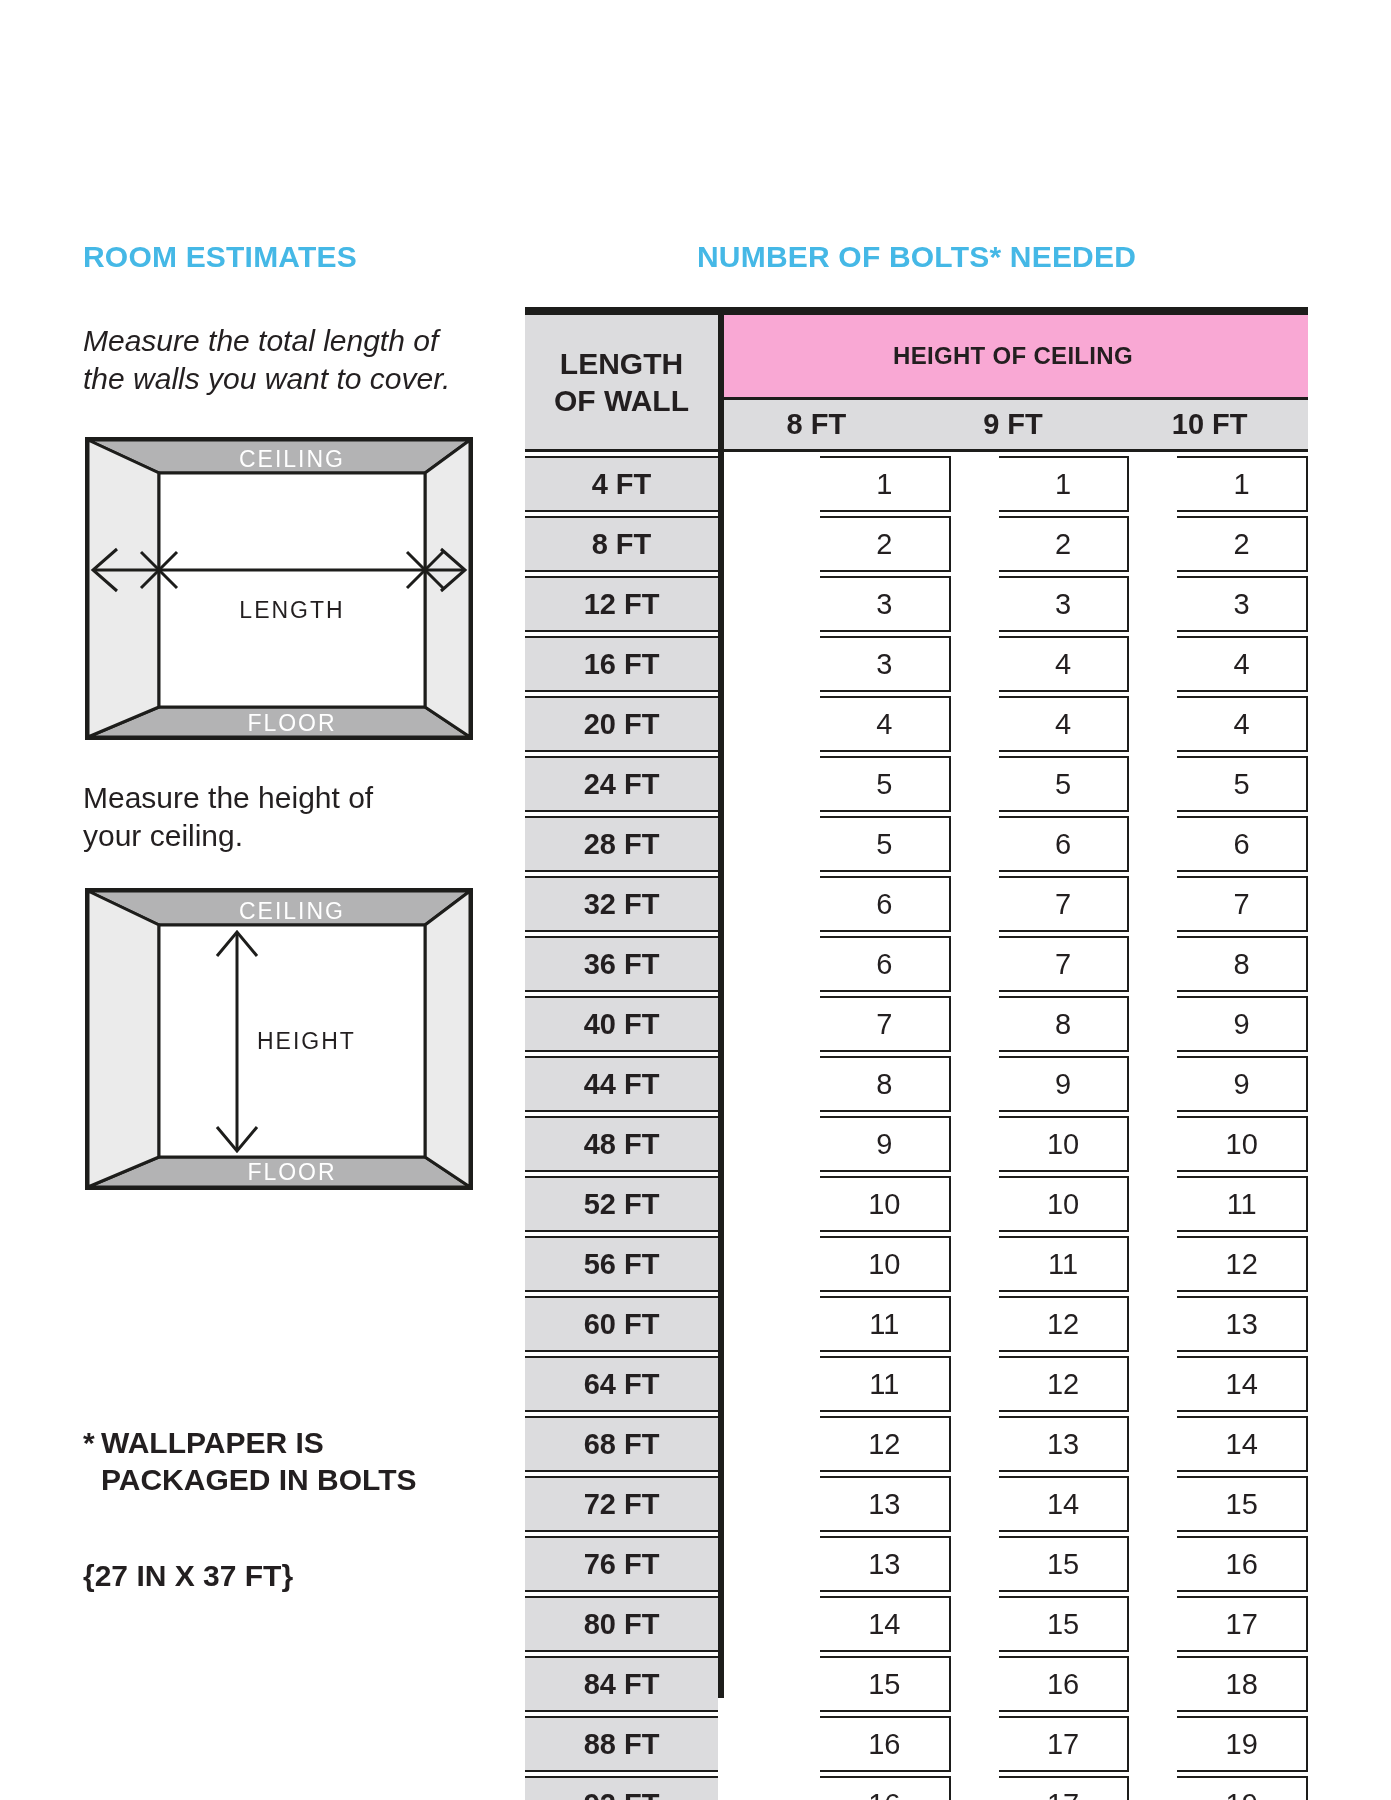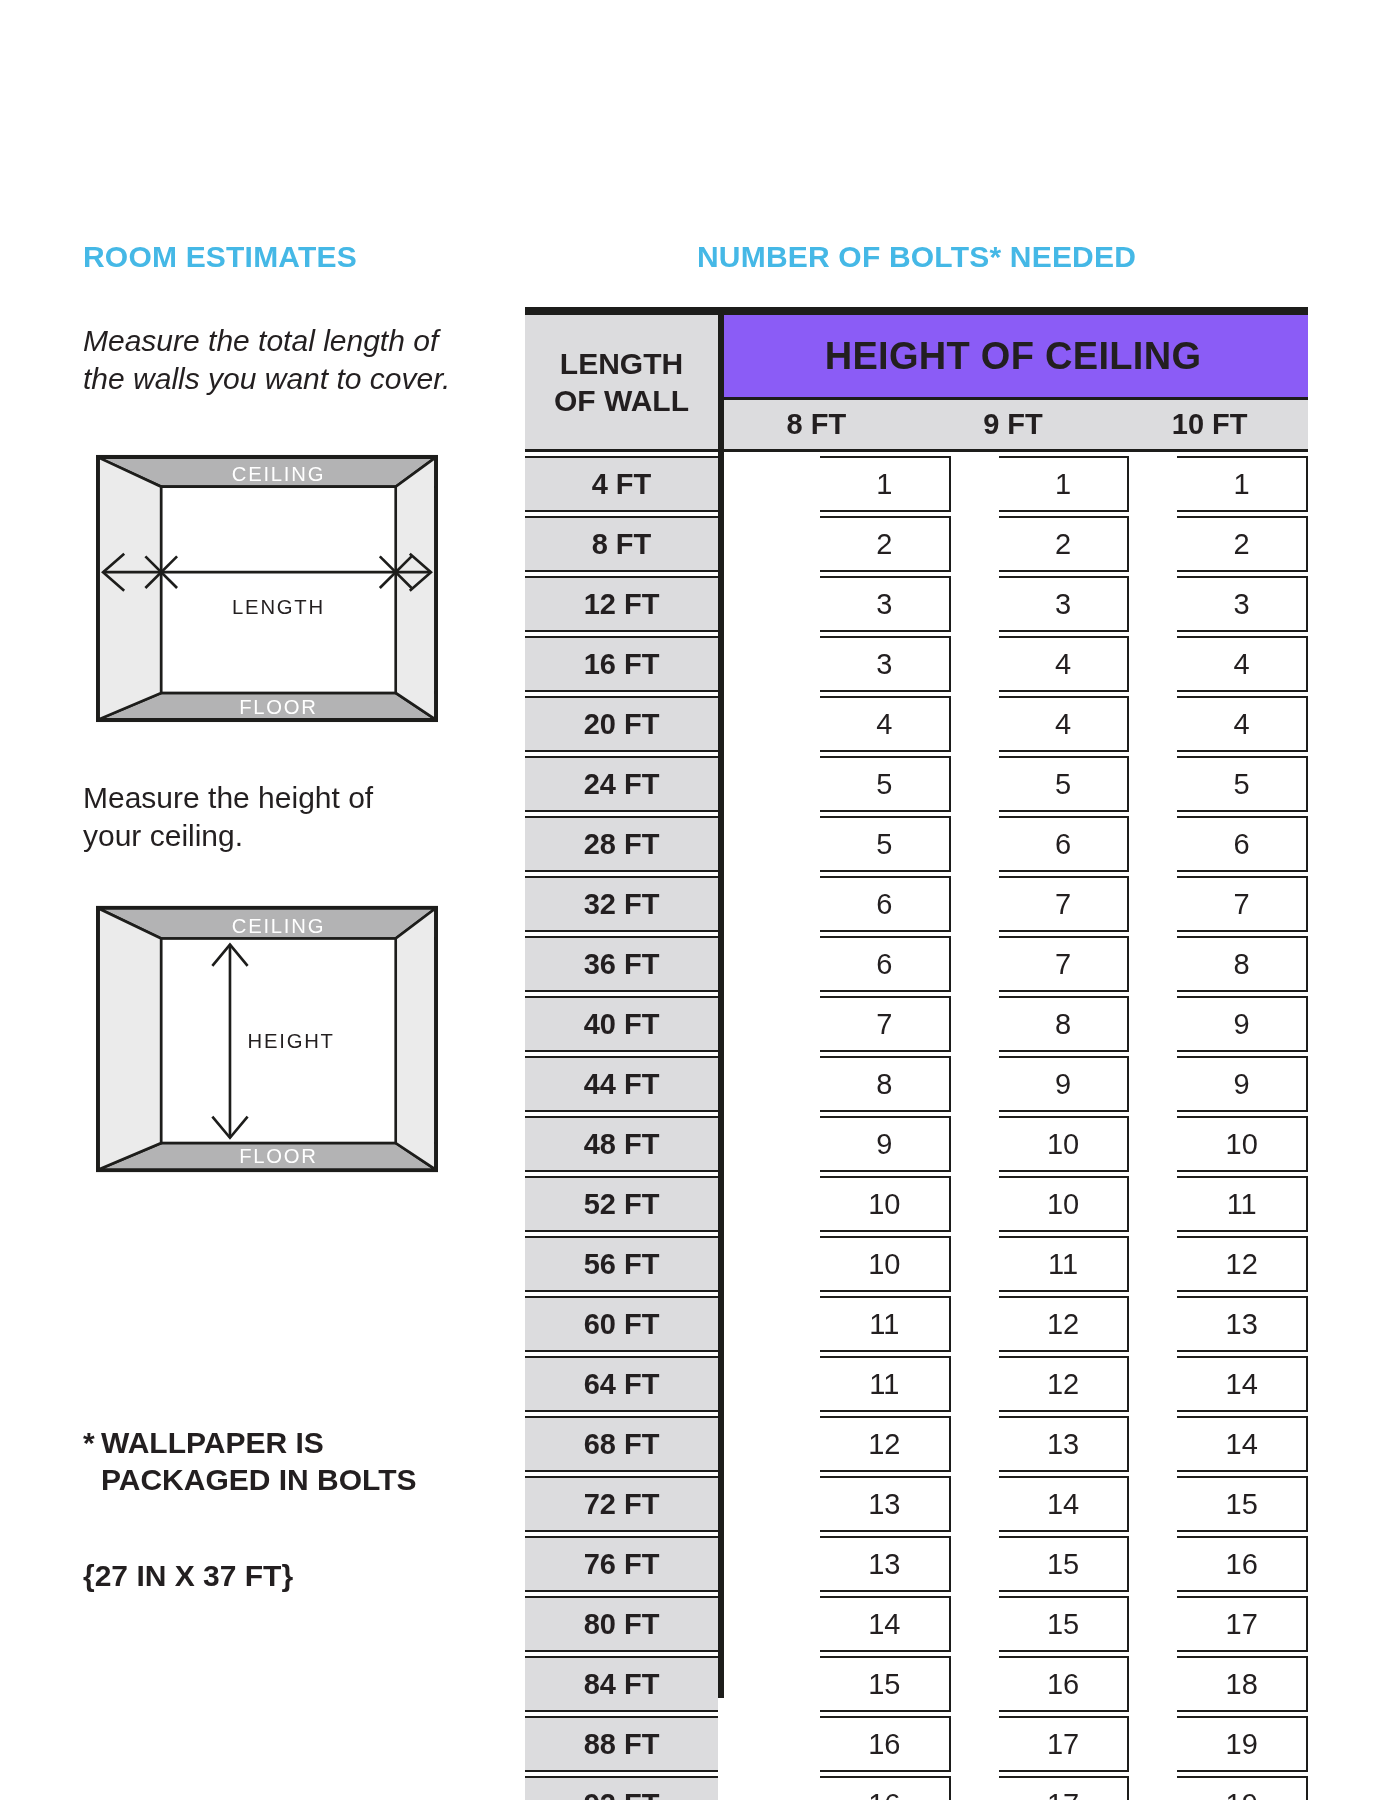--- a/index.html
+++ b/index.html
@@ -26,40 +26,40 @@
   #para-height { top:779px; }
   #para-chart  { top:1226px; }
   .footnote {
     position:absolute; left:83px; top:1424px; display:flex;
     font-size:30px; font-weight:bold; line-height:37px;
   }
   .footnote .star { width:18px; }
   .footnote .ft-text { white-space:pre-line; }
   #bolt-eq  { top:1520px; font-weight:bold; }
   #bolt-dim { top:1557px; font-weight:bold; }
-  .diagram { position:absolute; left:96px; width:342px; }
+  .diagram { position:absolute; left:85px; width:388px; }
   #diagram-length { top:437px; height:303px; }
   #diagram-height { top:888px; height:302px; }
   .diagram svg { display:block; width:100%; height:100%; }
   .dg-label { font-size:23px; letter-spacing:2px; }
 
   
   .tbl { position:absolute; left:525px; top:307px; width:783px; }
   .tbl-topborder { height:8px; background:#1d1d1b; }
   .tbl-header { display:flex; }
   .hdr-col1 {
     width:193px; background:#dcdcde; border-bottom:3px solid #1d1d1b;
     display:flex; align-items:center; justify-content:center; text-align:center;
     font-size:30px; font-weight:bold; line-height:37px; white-space:pre-line;
   }
   .hdr-right { flex:1; }
   .hdr-group {
-    height:85px; background:#8b5cf6; border-bottom:3px solid #1d1d1b;
+    height:85px; background:#f9a8d4; border-bottom:3px solid #1d1d1b;
     display:flex; align-items:center; justify-content:center;
-    font-size:38px; font-weight:bold; letter-spacing:0.3px;
+    font-size:24px; font-weight:bold; letter-spacing:0.3px;
   }
   .hdr-cols { display:flex; height:52px; background:#dcdcde; border-bottom:3px solid #1d1d1b; }
   .hdr-cols .hcell {
     flex:1; display:flex; align-items:center; justify-content:center;
     font-size:29px; font-weight:bold;
   }
   .tbl-body { margin-top:4px; }
   .trow { display:flex; height:56px; margin-bottom:4px;gap:48px; }
   .tlabel {
     width:193px; background:#dcdcde;

